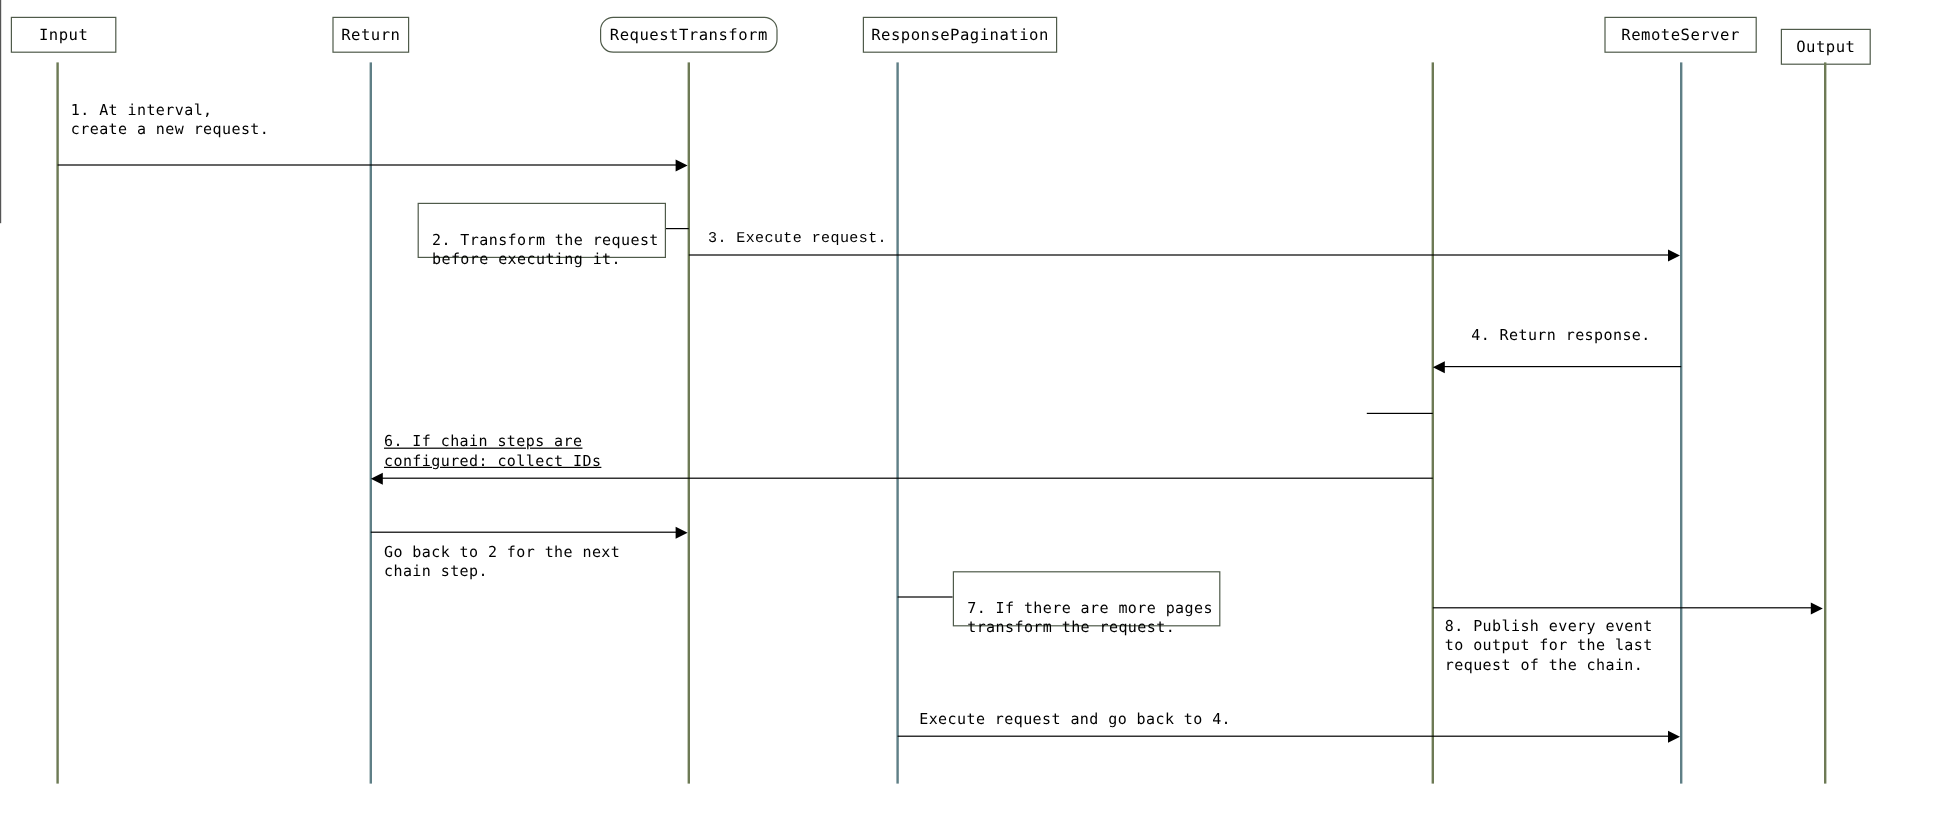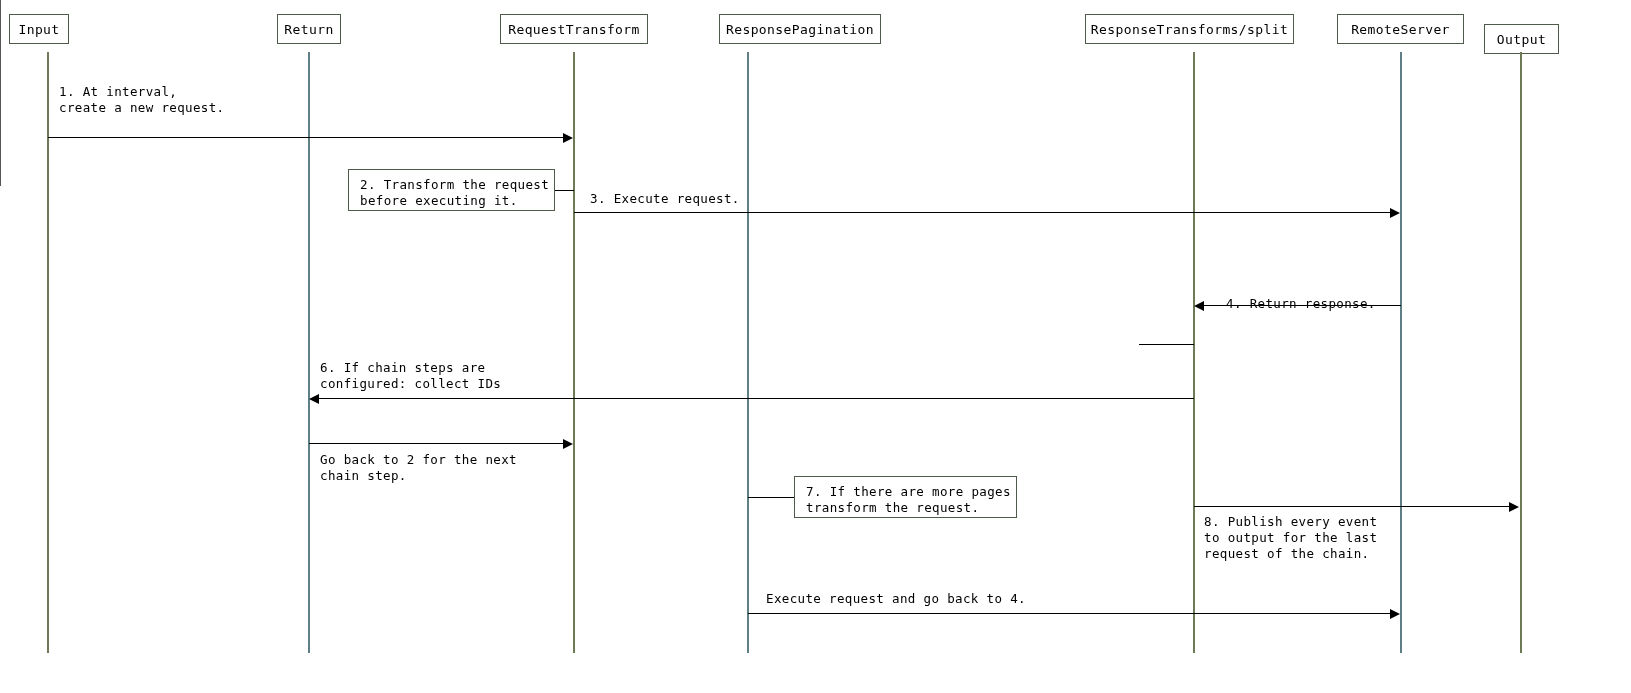--- a/index.html
+++ b/index.html
@@ -70,52 +70,49 @@
   }
   .note-box {
     position: absolute;
     box-sizing: border-box;
     border: 1px solid #4f5b4a;
     background: #ffffff;
     font-size: 12.5px;
     line-height: 16px;
     letter-spacing: 0.35px;
     color: #000000;
-    padding: 7px 11px;
+    padding: 22px 11px;
     white-space: pre;
   }
   .note-connector {
     position: absolute;
     height: 1px;
     background: #000000;
   }
   .edge-mark {
     position: absolute;
     background: #3a3a3a;
   }
 </style>
 </head>
 <body>
 
 <div id="diagram">
 
-  <div class="participant-box" style="left:9px; width:60px;">
+  <div class="participant-box" style="left:9px; width:88px;">
     <span>Input</span>
   </div>
   <div class="participant-box" style="left:277px; width:64px;">
     <span>Return</span>
   </div>
-  <div class="participant-box" style="left:500px; width:148px;">
+  <div class="participant-box" style="left:500px; width:148px;border-radius:11px;">
     <span>RequestTransform</span>
   </div>
   <div class="participant-box" style="left:686px; width:162px;margin-left:33px;">
     <span>ResponsePagination</span>
-  </div>
-  <div class="participant-box" style="left:1085px; width:209px;">
-    <span>ResponseTransforms/split</span>
   </div>
   <div class="participant-box" style="left:1337px; width:127px;text-align:center;">
     <span>RemoteServer</span>
   </div>
   <div class="participant-box" style="left:1484px; width:75px;margin-top:10px;">
     <span>Output</span>
   </div>
 
   <div class="lifeline" style="left:47px; height:601px;"></div>
   <div class="lifeline alt" style="left:308px; height:601px;"></div>
@@ -127,31 +124,31 @@
 
   <div class="msg-label" style="left:59px; top:84px;">1. At interval,
 create a new request.</div>
   <div class="msg-line" style="left:48px; top:137px; width:517px;"></div>
   <div class="arrow-head right" style="left:563px; top:133px;"></div>
 
   <div class="note-box" style="left:348px; top:169px; width:207px; height:42px;">2. Transform the request
 before executing it.</div>
   <div class="note-connector" style="left:555px; top:190px; width:19px;"></div>
 
-  <div class="msg-label" style="left:590px; top:191px;">3. Execute request.</div>
+  <div class="msg-label" style="left:590px; top:191px;font-family:Liberation Mono, monospace;">3. Execute request.</div>
   <div class="msg-line" style="left:574px; top:212px; width:818px;"></div>
   <div class="arrow-head right" style="left:1390px; top:208px;"></div>
 
-  <div class="msg-label" style="left:1226px; top:296px;text-align:right;">4. Return response.</div>
+  <div class="msg-label" style="left:1226px; top:271px;text-align:right;">4. Return response.</div>
   <div class="msg-line" style="left:1203px; top:305px; width:198px;"></div>
   <div class="arrow-head left" style="left:1194px; top:301px;"></div>
 
   <div class="note-connector" style="left:1139px; top:344px; width:55px;"></div>
 
-  <div class="msg-label" style="left:320px; top:360px;">6. If chain steps are
+  <div class="msg-label" style="left:320px; top:360px;text-decoration:underline;">6. If chain steps are
 configured: collect IDs</div>
   <div class="msg-line" style="left:318px; top:398px; width:876px;"></div>
   <div class="arrow-head left" style="left:309px; top:394px;"></div>
 
   <div class="msg-line" style="left:309px; top:443px; width:256px;"></div>
   <div class="arrow-head right" style="left:563px; top:439px;"></div>
   <div class="msg-label" style="left:320px; top:452px;">Go back to 2 for the next
 chain step.</div>
 
   <div class="note-connector" style="left:748px; top:497px; width:46px;"></div>

